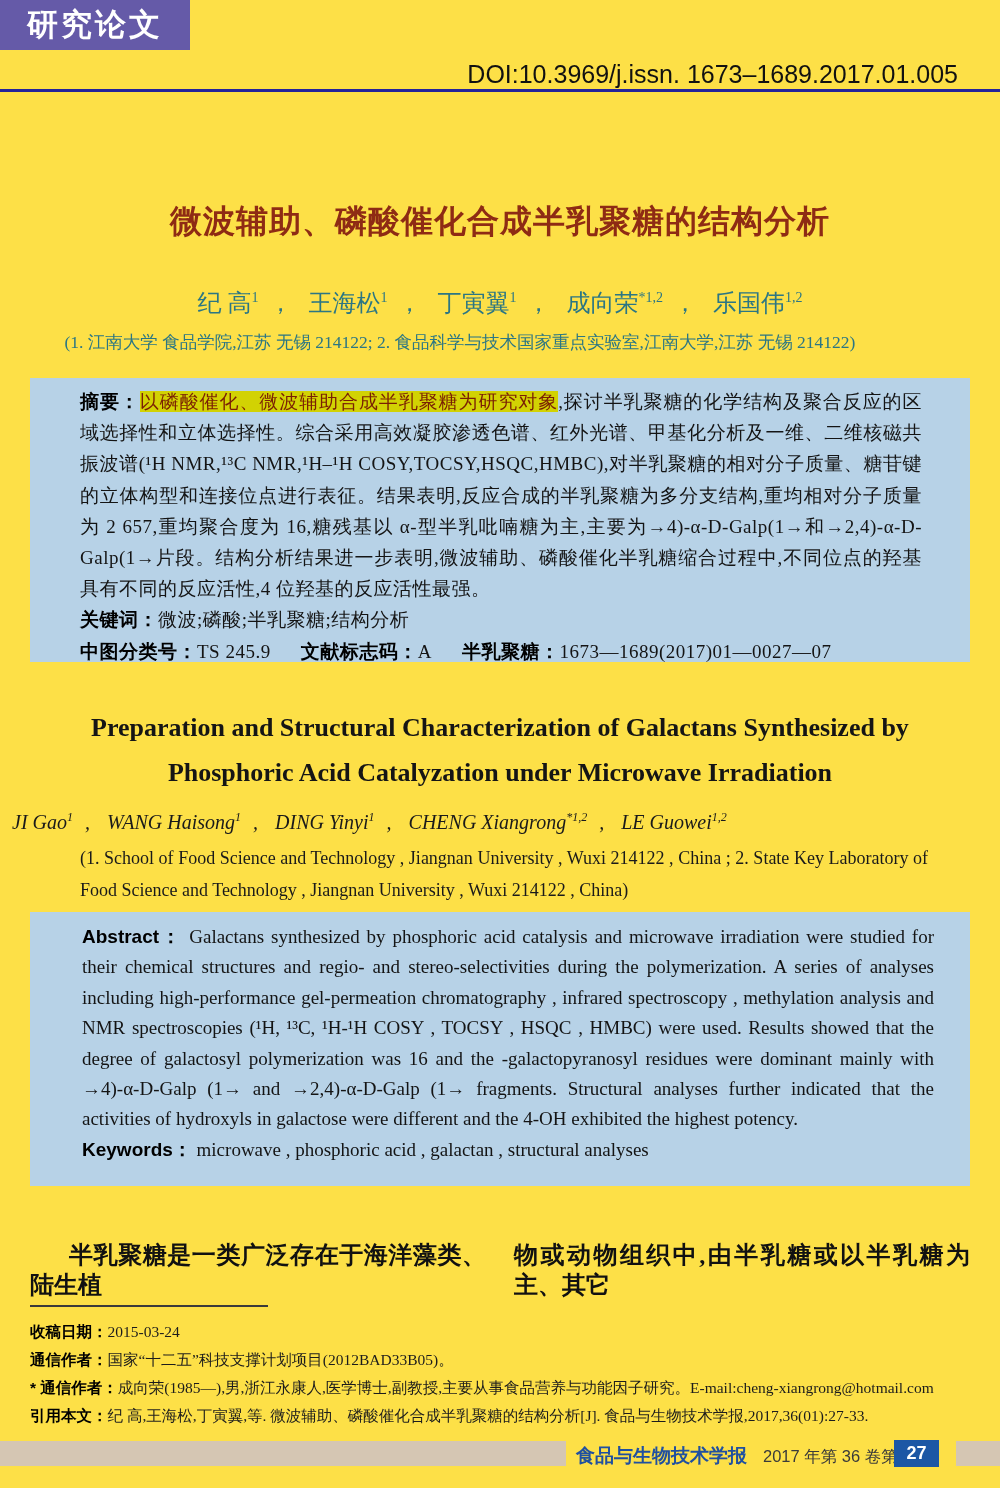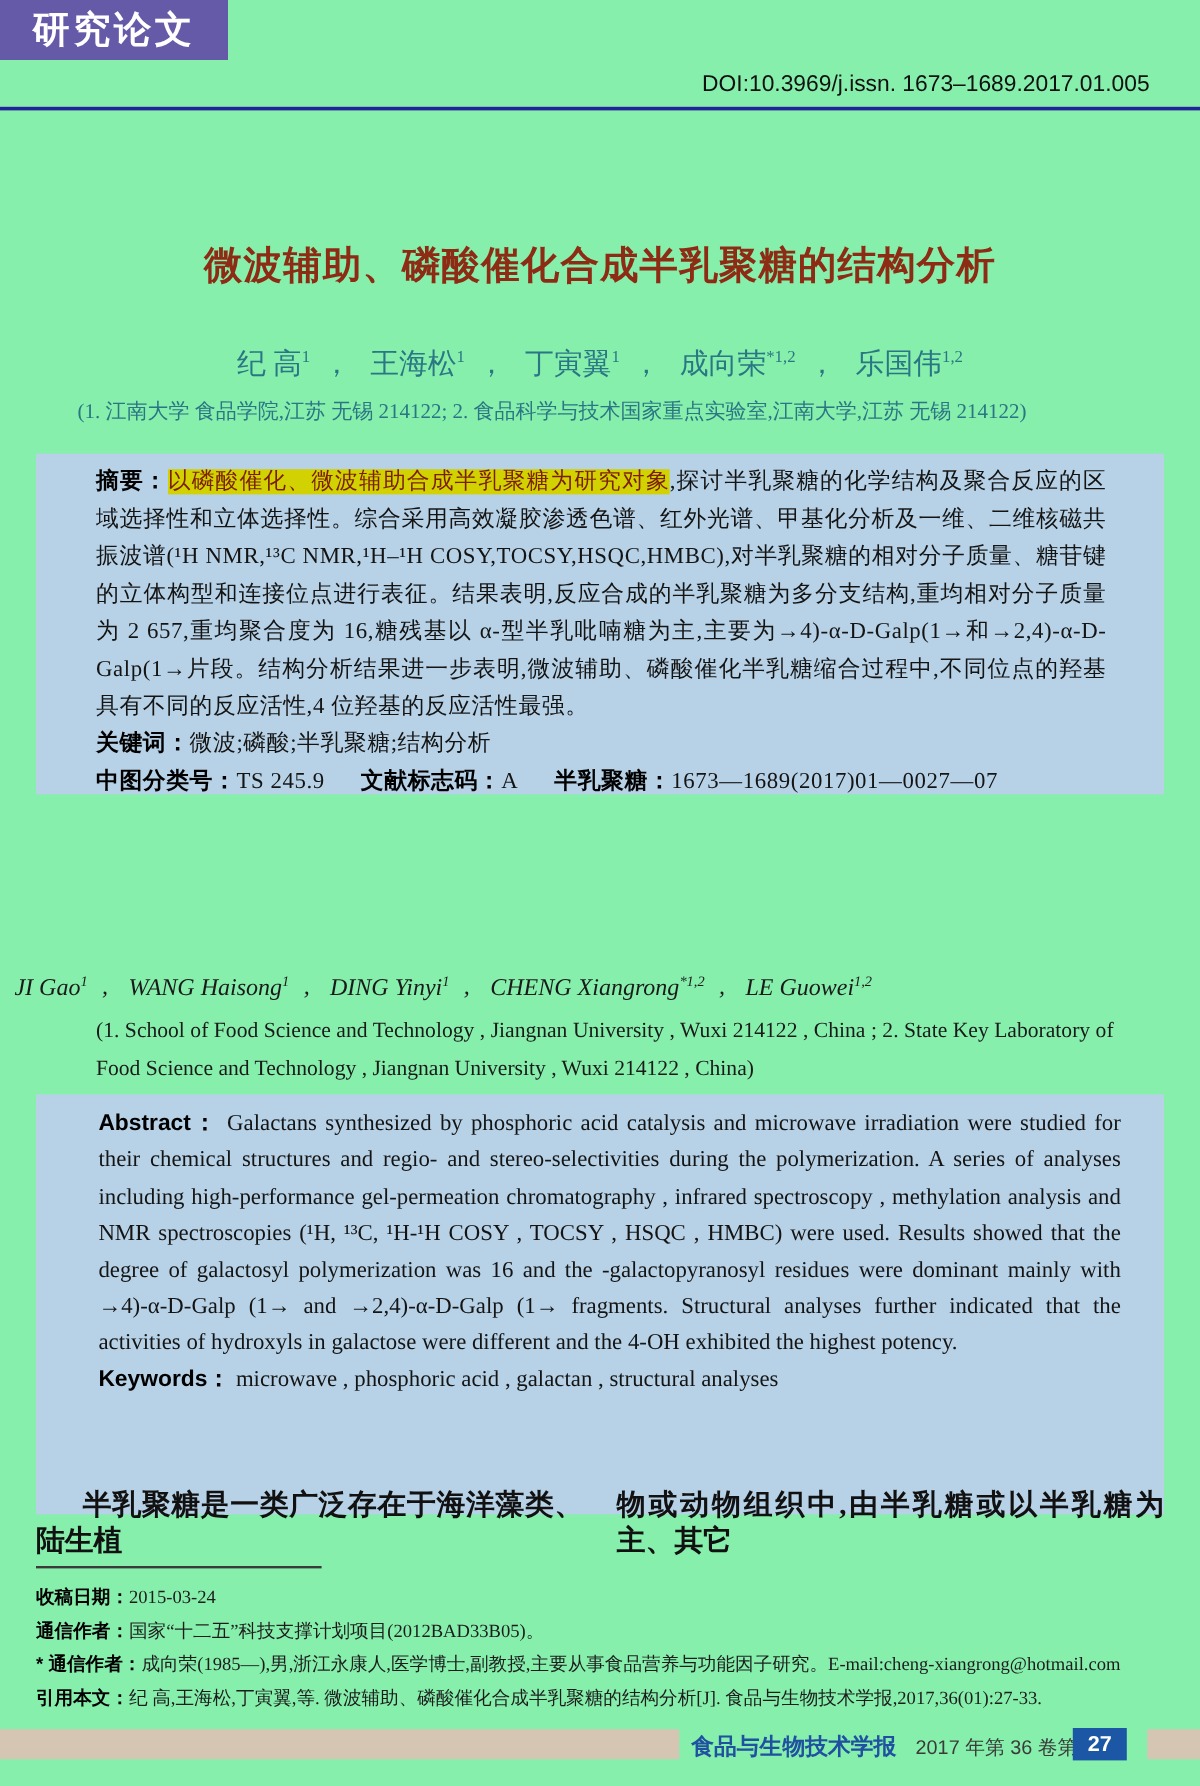--- a/index.html
+++ b/index.html
@@ -1,31 +1,31 @@
 <!DOCTYPE html>
 <html><head>
 <meta charset="utf-8">
 <style>
   * { margin:0; padding:0; box-sizing:border-box; }
   html,body { background:#ffffff; }
   .page {
     position:relative; width:1000px; height:1488px; margin:0 auto;
-    background:#86efac; overflow:hidden;
+    background:#fde047; overflow:hidden;
     font-family:"Liberation Serif", serif; color:#161616;
   }
   
   .badge {
     position:absolute; left:0; top:37; width:190px; height:50px;
     background:#655aa8; color:#ffffff; text-align:center; line-height:50px;
     font-family:"Liberation Sans", sans-serif; font-weight:bold;
     font-size:31px; letter-spacing:3px;
   }
   .doi {
     position:absolute; top:60px; right:42px;
-    font-family:"Liberation Sans", sans-serif; font-size:19px; color:#111111;
+    font-family:"Liberation Sans", sans-serif; font-size:25px; color:#111111;
   }
   .header-rule {
     position:absolute; left:0; top:89px; width:1000px; height:3px;
     background:#24249a;
   }
   
   .title-cn {
     position:absolute; left:0; top:200px; width:1000px; text-align:center;
     font-family:"Liberation Sans", sans-serif; font-weight:bold;
     font-size:32px; letter-spacing:1px; color:#8e2b14;
@@ -63,21 +63,21 @@
     font-style:italic; font-size:20px; color:#1a1a1a;
   }
   .authors-en .au { margin:0 12px; }
   .authors-en sup { font-size:12px; font-style:italic; }
   .affil-en {
     position:absolute; left:80px; top:842px; width:848px;
     font-size:18px; line-height:32px; text-align:justify; color:#1a1a1a;
   }
   
   .abs-en {
-    position:absolute; left:30px; top:912px; width:940px; height:350px;
+    position:absolute; left:30px; top:912px; width:940px; height:274px;
     background:#b7d2e7; padding:10px 36px 0 52px;
     font-size:19px; line-height:30.4px; text-align:justify; color:#141414;
   }
   
   .col {
     position:absolute; top:1240px; width:456px;
     font-size:24px; line-height:30px; text-align:justify; color:#111;font-weight:bold;
   }
   .col.left  { left:30px; text-indent:39px; }
   .col.right { left:514px; }
@@ -134,20 +134,24 @@
   <div class="affil-cn">(1. 江南大学 食品学院,江苏 无锡 214122; 2. 食品科学与技术国家重点实验室,江南大学,江苏 无锡 214122)</div>
 
   <div class="abs-cn">
     <p><span class="lbl">摘要：</span><span class="hl">以磷酸催化、微波辅助合成半乳聚糖为研究对象</span><span>,探讨半乳聚糖的化学结构及聚合反应的区域选择性和立体选择性。综合采用高效凝胶渗透色谱、红外光谱、甲基化分析及一维、二维核磁共振波谱(¹H NMR,¹³C NMR,¹H–¹H COSY,TOCSY,HSQC,HMBC),对半乳聚糖的相对分子质量、糖苷键的立体构型和连接位点进行表征。结果表明,反应合成的半乳聚糖为多分支结构,重均相对分子质量为 2 657,重均聚合度为 16,糖残基以 α-型半乳吡喃糖为主,主要为→4)-α-D-Galp(1→和→2,4)-α-D-Galp(1→片段。结构分析结果进一步表明,微波辅助、磷酸催化半乳糖缩合过程中,不同位点的羟基具有不同的反应活性,4 位羟基的反应活性最强。</span></p>
     <p><span class="lbl">关键词：</span><span>微波;磷酸;半乳聚糖;结构分析</span></p>
     <p class="meta">
       <span class="grp"><span class="lbl">中图分类号：</span><span>TS 245.9</span></span><span class="grp"><span class="lbl">文献标志码：</span><span>A</span></span><span class="grp"><span class="lbl">半乳聚糖：</span><span>1673—1689(2017)01—0027—07</span></span>
     </p>
   </div>
 
+  <div class="title-en">
+    <div>Preparation and Structural Characterization of Galactans Synthesized by</div>
+    <div>Phosphoric Acid Catalyzation under Microwave Irradiation</div>
+  </div>
 
   <div class="authors-en">
     <span class="au"><span>JI Gao</span><sup>1</sup></span><span>,</span>
     <span class="au"><span>WANG Haisong</span><sup>1</sup></span><span>,</span>
     <span class="au"><span>DING Yinyi</span><sup>1</sup></span><span>,</span>
     <span class="au"><span>CHENG Xiangrong</span><sup>*1,2</sup></span><span>,</span>
     <span class="au"><span>LE Guowei</span><sup>1,2</sup></span>
   </div>
 
   <div class="affil-en">(1. School of Food Science and Technology , Jiangnan University , Wuxi 214122 , China ; 2. State Key Laboratory of Food Science and Technology , Jiangnan University , Wuxi 214122 , China)</div>

